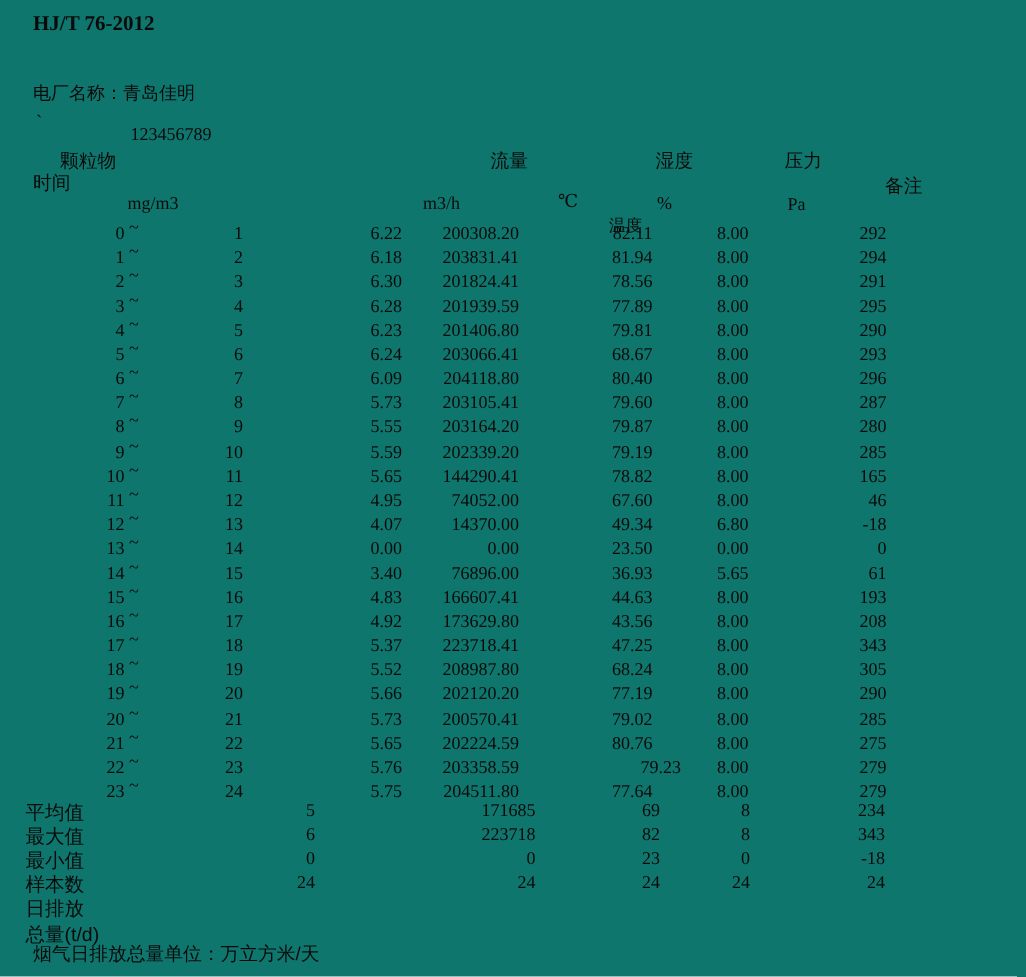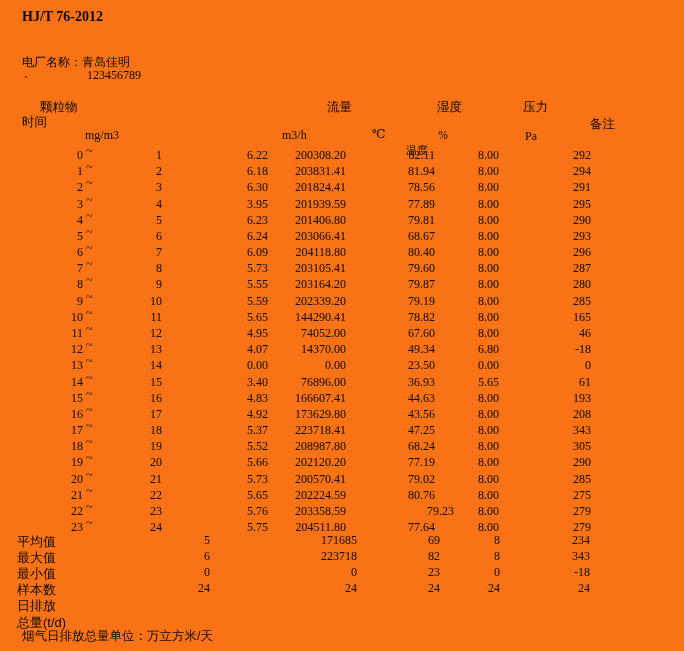--- a/index.html
+++ b/index.html
@@ -1,29 +1,29 @@
 <!DOCTYPE html>
 <html><head>
 <meta charset="utf-8">
 <style>
   * { margin:0; padding:0; box-sizing:border-box; }
   html,body { background:#ffffff; }
   .page {
     position:relative; width:684px; height:651px;
-    background:#f97316; color:#0a0a0a; overflow:hidden;
+    background:#0f766e; color:#0a0a0a; overflow:hidden;
     font-family:"Liberation Sans", sans-serif;
   }
   .abs { position:absolute; white-space:nowrap; }
   .num { font-family:"Liberation Serif","DejaVu Serif",serif; }
 
   .doc-code   { left:22px;  top:9px;   font-family:"Liberation Serif",serif; font-weight:bold; font-size:14px; }
   .doc-title  { left:218px; top:25px;  font-weight:bold; font-size:20px; letter-spacing:3px; }
   .plant-name { left:22px;  top:54px;  font-size:12px; }
   .tick-mark  { left:24px;  top:74px;  font-size:13px; }
-  .serial-no  { left:87px;  top:68px;  font-size:12px; font-family:"Liberation Serif",serif; }
+  .serial-no  { left:87px;  top:82px;  font-size:12px; font-family:"Liberation Serif",serif; }
   .mon-date   { left:505px; top:80px;  font-size:12.5px; }
 
   .h-pm       { left:40px;  top:99px;  font-size:12.5px; }
   .h-time     { left:22px;  top:114px; font-size:12.5px; }
   .h-flow     { left:327px; top:99px;  font-size:12.5px; }
   .h-temp     { left:406px; top:99px;  font-size:11px;margin-top:44px; }
   .h-humi     { left:437px; top:99px;  font-size:12.5px; }
   .h-pres     { left:523px; top:99px;  font-size:12.5px; }
   .h-remark   { left:590px; top:116px; font-size:12.5px; }
 
@@ -97,21 +97,21 @@
         <span class="cell" style="left: 208px; width: 60px;">6.30</span>
         <span class="cell" style="left: 266px; width: 80px;">201824.41</span>
         <span class="cell" style="left: 375px; width: 60px;">78.56</span>
         <span class="cell" style="left: 451px; width: 48px;">8.00</span>
         <span class="cell" style="left: 531px; width: 60px;">291</span>
       </div>
       <div class="row" style="top: 196.54px;">
         <span class="cell" style="left: 43px; width: 40px;">3</span>
         <span class="cell tilde" style="left: 86px; width: 14px;">~</span>
         <span class="cell" style="left: 122px; width: 40px;">4</span>
-        <span class="cell" style="left: 208px; width: 60px;">3.95</span>
+        <span class="cell" style="left: 208px; width: 60px;">6.28</span>
         <span class="cell" style="left: 266px; width: 80px;">201939.59</span>
         <span class="cell" style="left: 375px; width: 60px;">77.89</span>
         <span class="cell" style="left: 451px; width: 48px;">8.00</span>
         <span class="cell" style="left: 531px; width: 60px;">295</span>
       </div>
       <div class="row" style="top: 212.72px;">
         <span class="cell" style="left: 43px; width: 40px;">4</span>
         <span class="cell tilde" style="left: 86px; width: 14px;">~</span>
         <span class="cell" style="left: 122px; width: 40px;">5</span>
         <span class="cell" style="left: 208px; width: 60px;">6.23</span>

